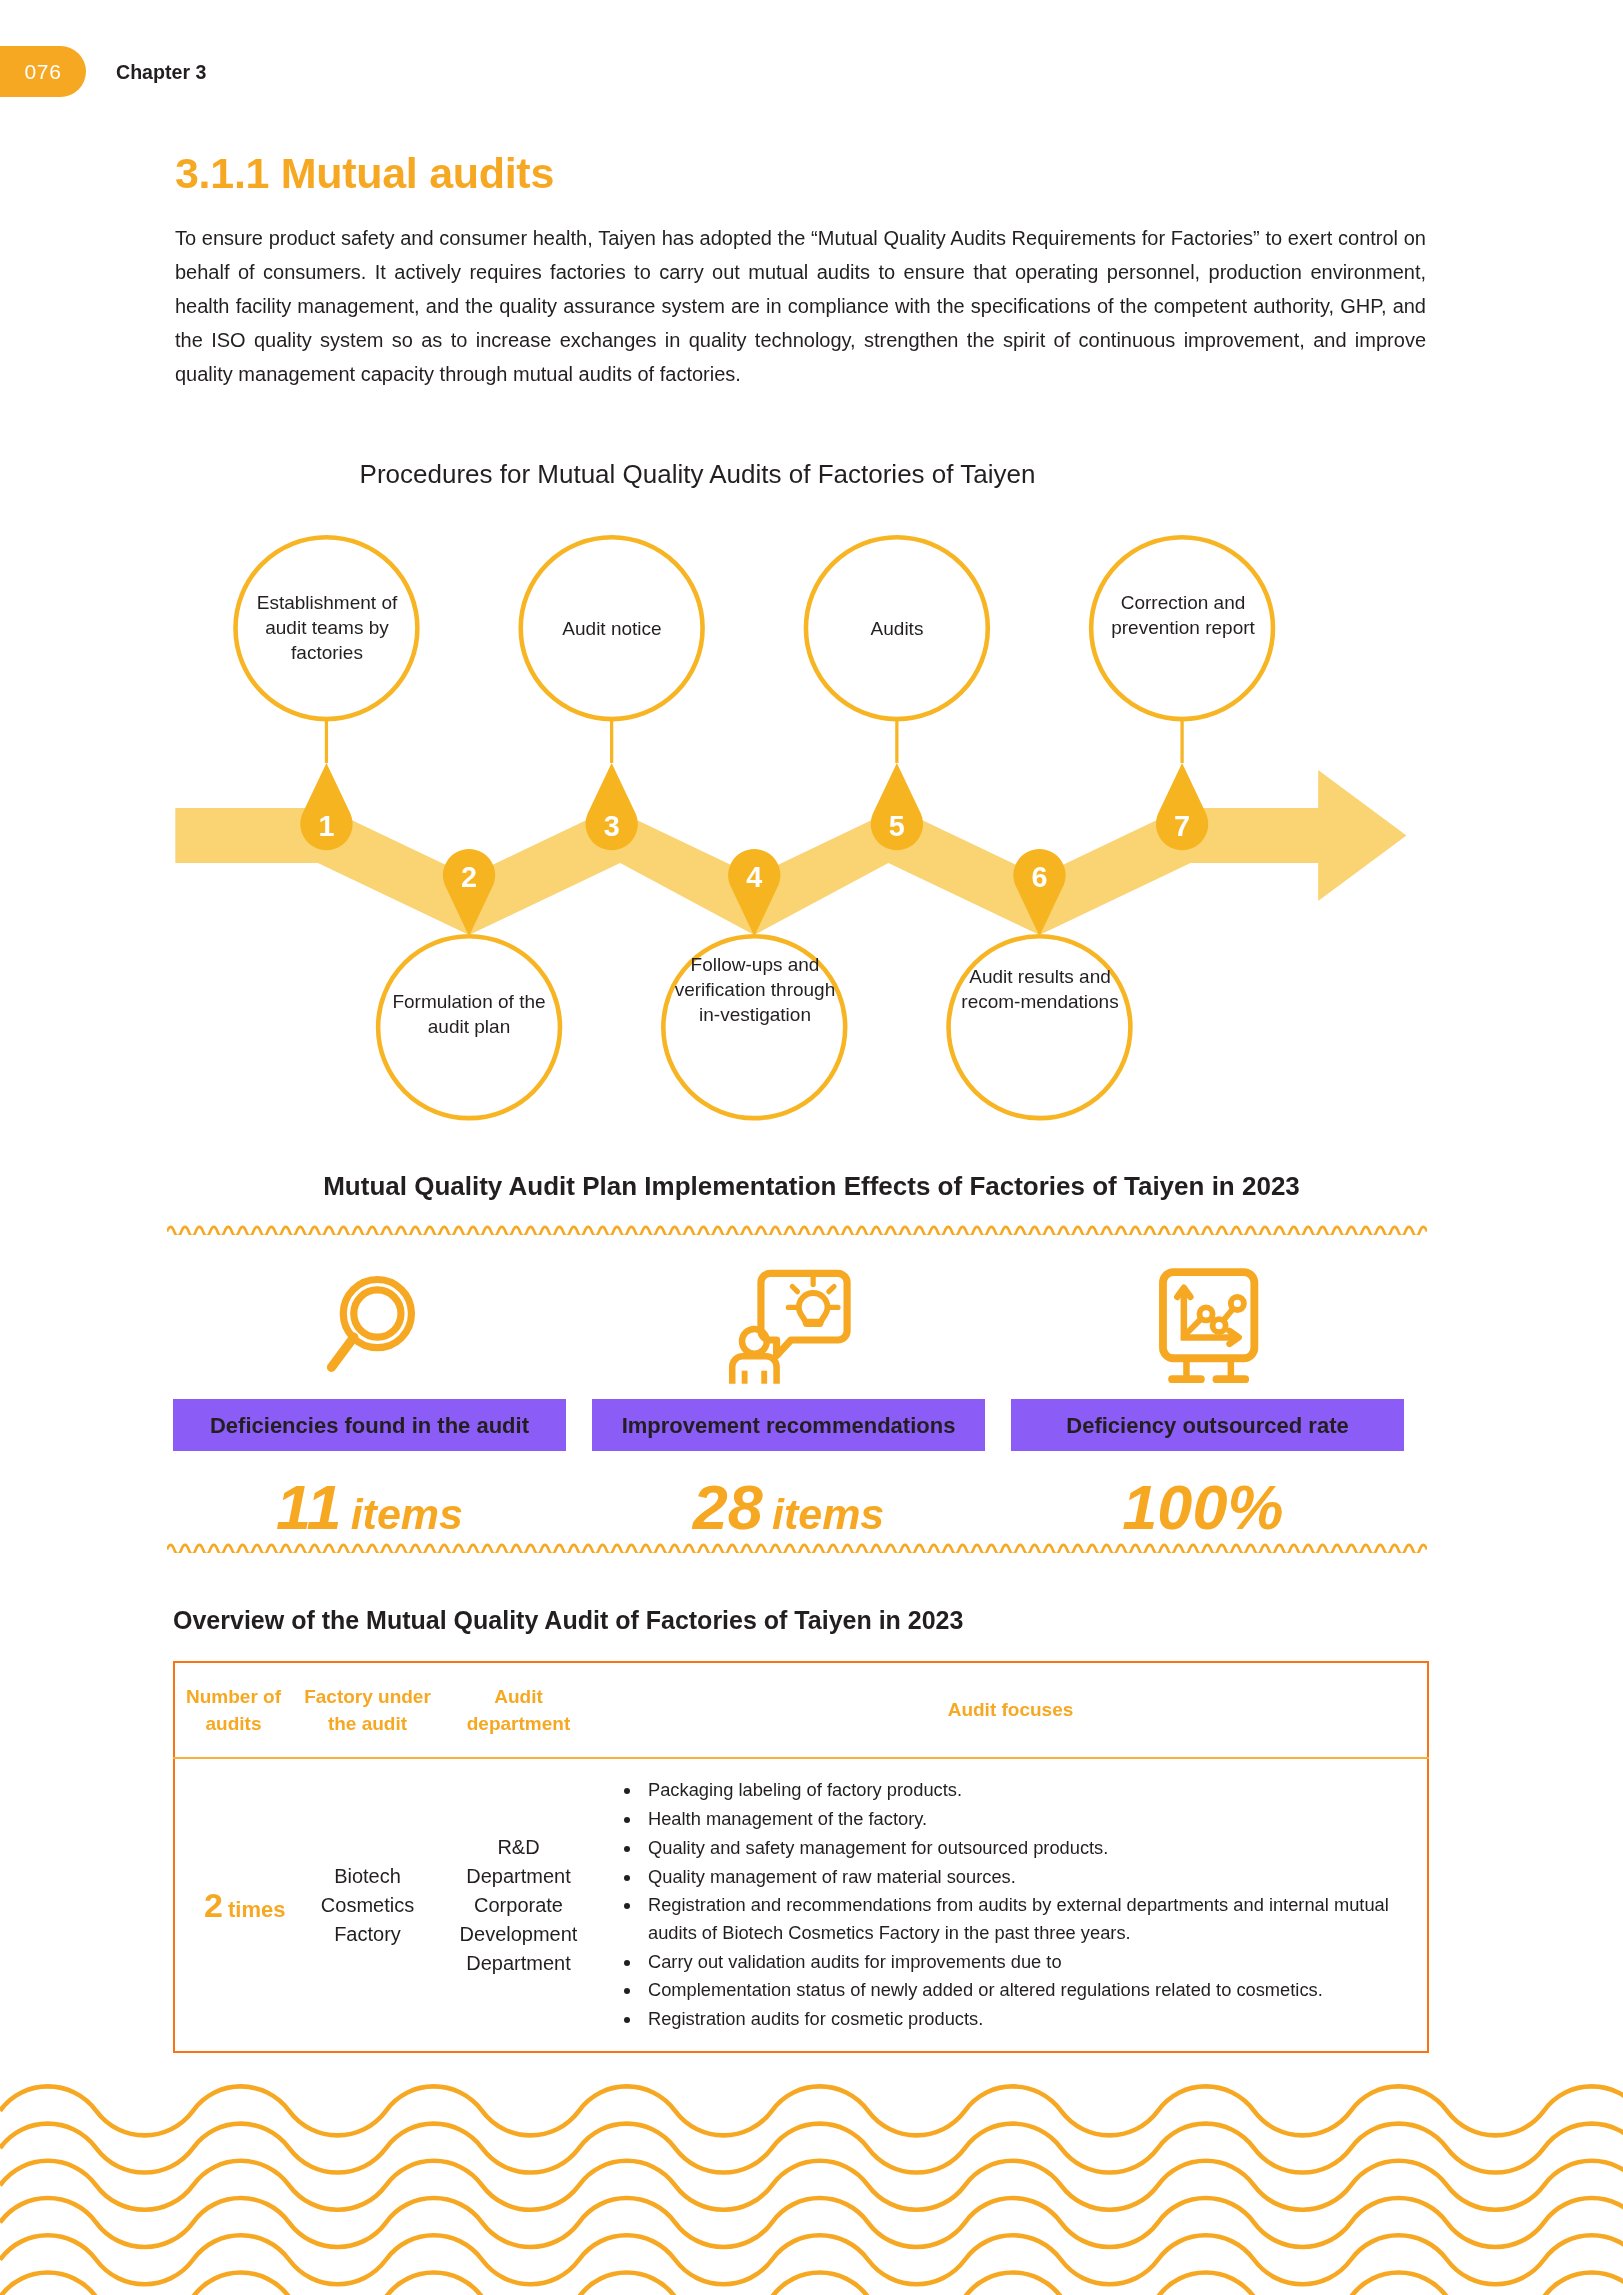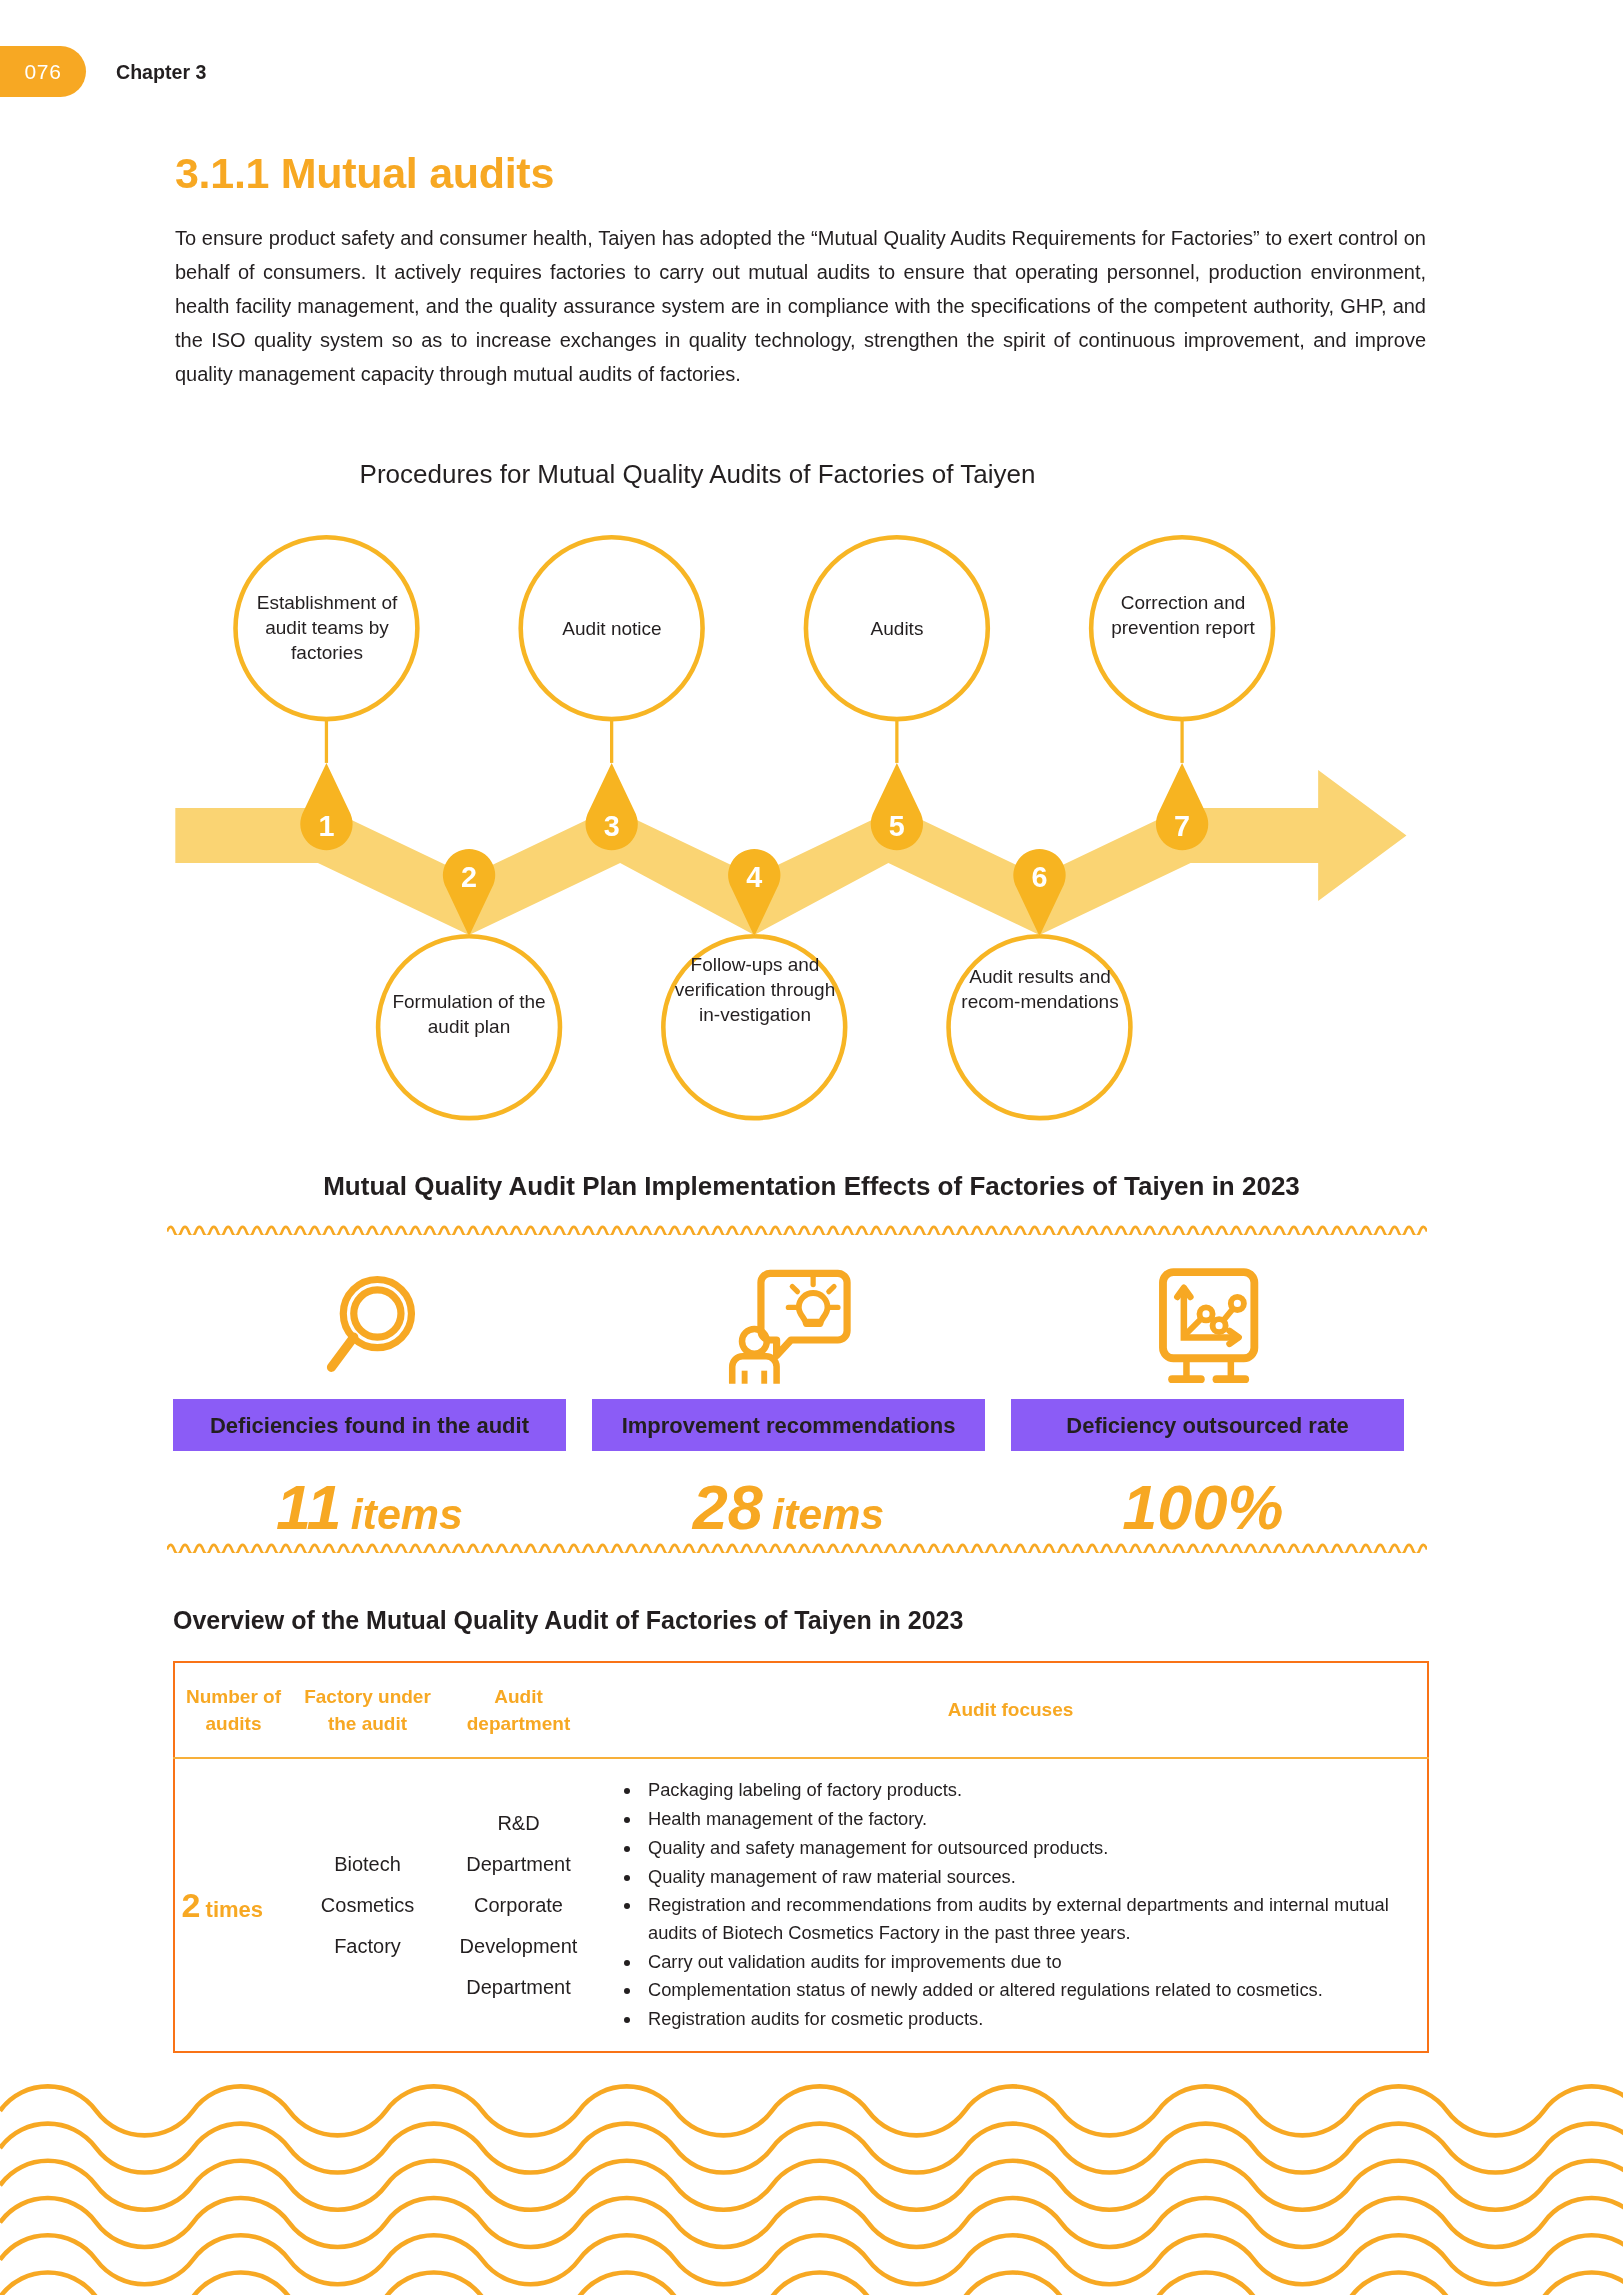--- a/index.html
+++ b/index.html
@@ -81,24 +81,24 @@
     position: absolute; left: 173px; top: 1661px;
     width: 1256px; border-collapse: collapse;
     border: 2px solid #f97316;
   }
   table.audit th {
     color: #F7A823; font-weight: bold; font-size: 19px; line-height: 27.5px;
     text-align: center; padding: 19.6px 5.2px; vertical-align: middle;
     border-bottom: 2px solid #F7B03A;
   }
   table.audit td { vertical-align: middle; padding: 17px 6.5px; }
-  .c-times { color: #F7A823; font-weight: bold; white-space: nowrap; text-align: left; }
+  .c-times { color: #F7A823; font-weight: bold; white-space: nowrap; text-align: right; }
   .c-times .n { font-size: 34px; }
   .c-times .u { font-size: 22px; margin-left: 5.2px; }
-  .c-plain { text-align: center; font-size: 20px; line-height: 41px; color: #231f20; }
+  .c-plain { text-align: center; font-size: 20px; line-height: 29px; color: #231f20; }
   .focus-list { padding-left: 41px; }
   .focus-list li {
     font-size: 18.3px; line-height: 27.5px; color: #231f20;
     margin-bottom: 1.3px; padding-left: 6.5px;
   }
 
   
   .footer-waves { position: absolute; left: 0; bottom: 0; width: 1623px; height: 222px; }
 </style>
 </head>

